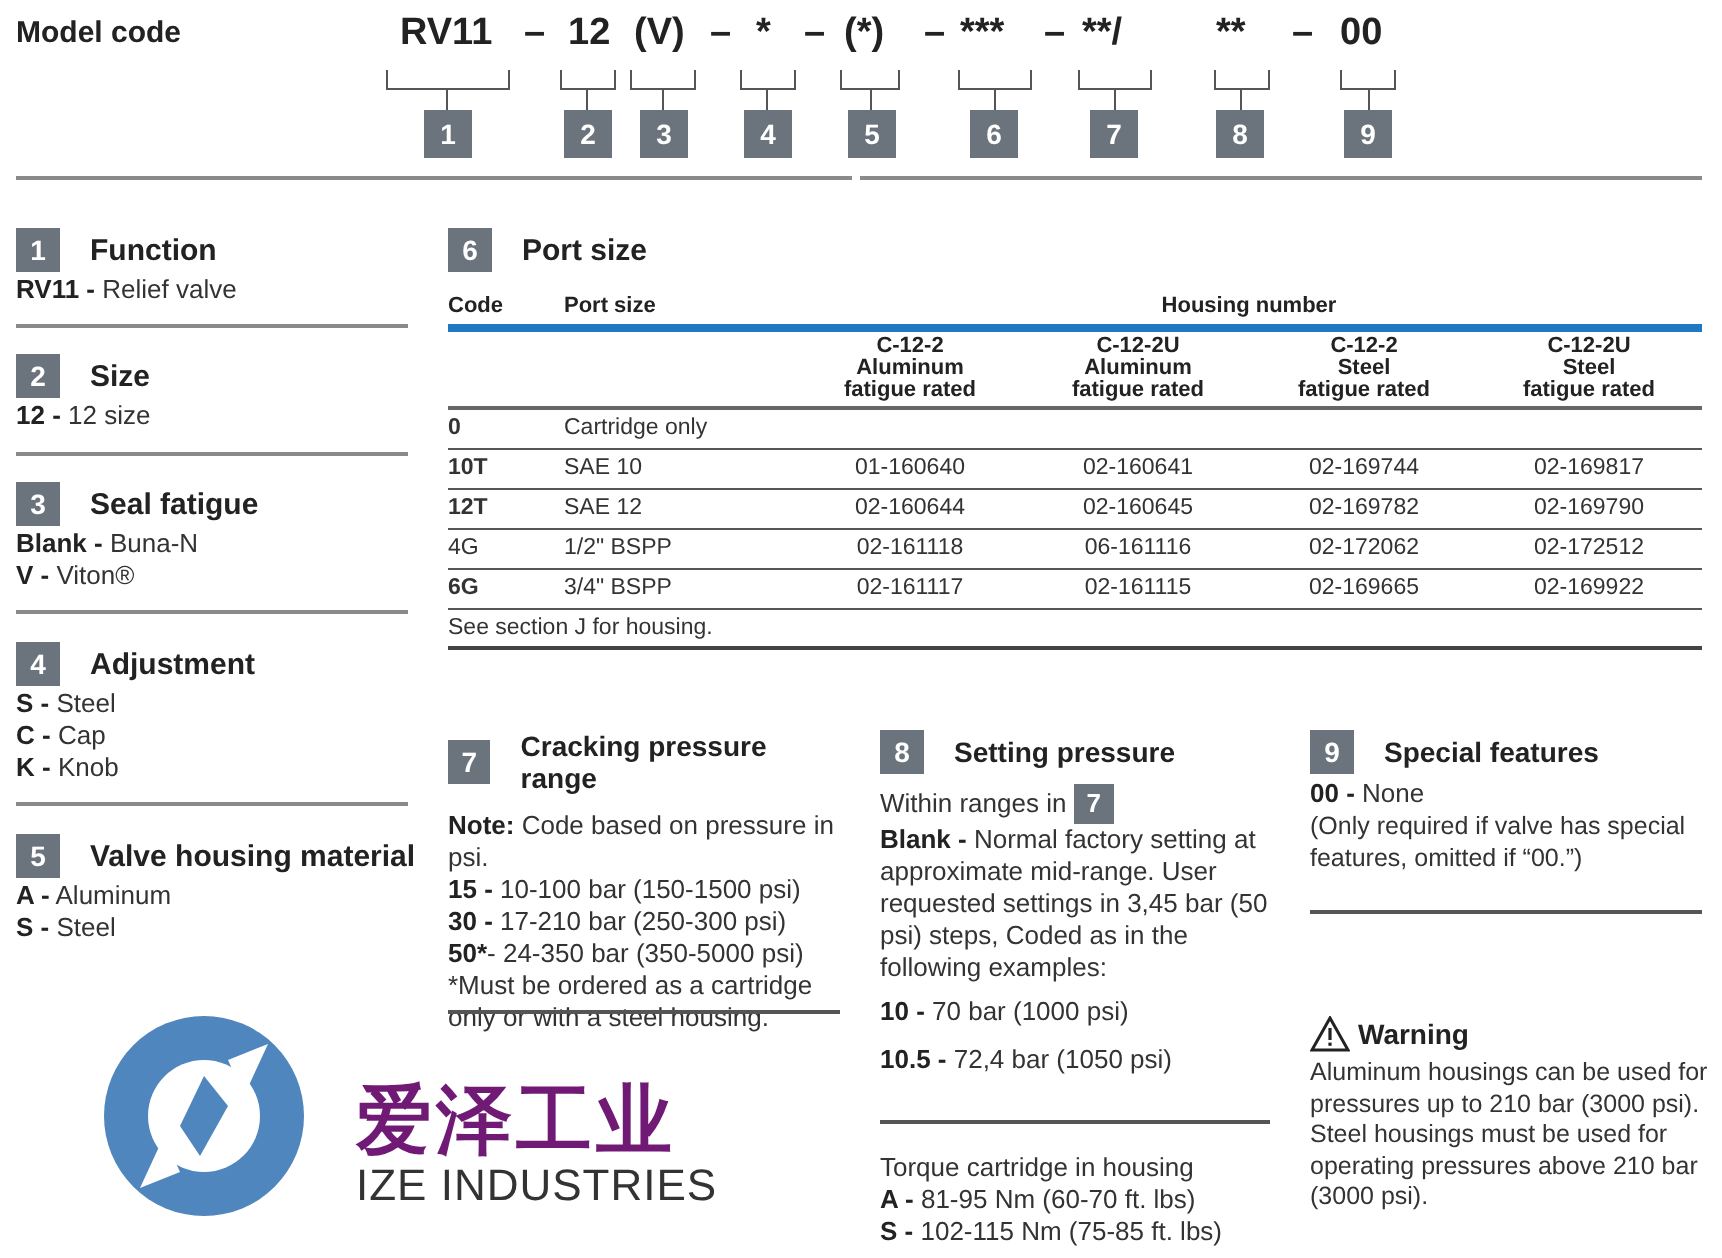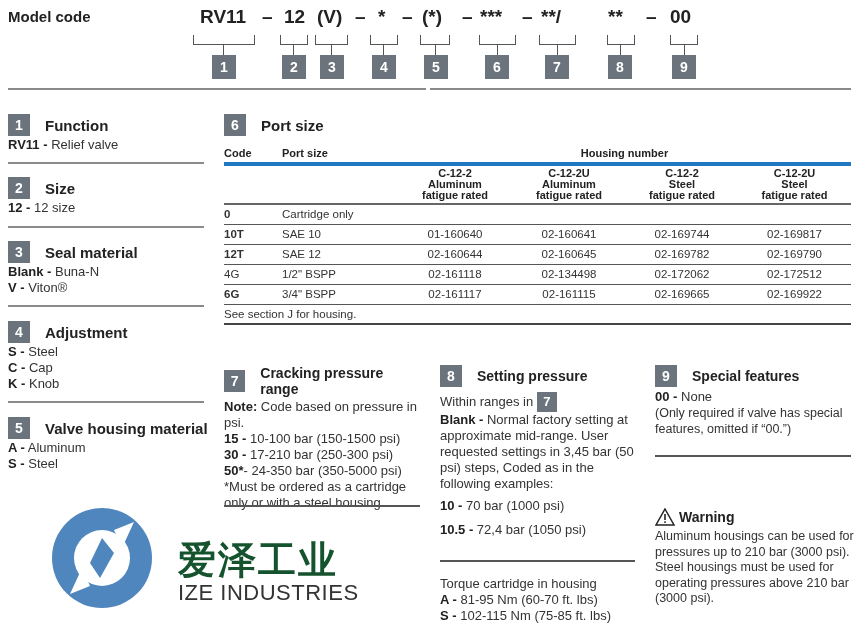--- a/index.html
+++ b/index.html
@@ -89,21 +89,21 @@
       <span class="badge">2</span>
       <span>Size</span>
     </div>
   <div class="line" style="margin-top:1px"><b>12 -</b><span> 12 size</span></div>
 </div>
 <div class="abs rule" style="left:8px;top:226px;width:196px"></div>
 
 <div class="abs" style="left:8px;top:241px;width:197px">
   <div class="sec-head">
       <span class="badge">3</span>
-      <span>Seal material</span>
+      <span>Seal fatigue</span>
     </div>
   <div class="line" style="margin-top:1px"><b>Blank -</b><span> Buna-N</span></div>
   <div class="line"><b>V -</b><span> Viton®</span></div>
 </div>
 <div class="abs rule" style="left:8px;top:305px;width:196px"></div>
 
 <div class="abs" style="left:8px;top:321px;width:197px">
   <div class="sec-head">
       <span class="badge">4</span>
       <span>Adjustment</span>
@@ -188,21 +188,21 @@
         <td>SAE 12</td>
     <td class="center">02-160644</td>
         <td class="center">02-160645</td>
         <td class="center">02-169782</td>
         <td class="center">02-169790</td>
   </tr>
   <tr>
     <td style="padding-left:0;font-weight:normal">4G</td>
         <td>1/2" BSPP</td>
     <td class="center">02-161118</td>
-        <td class="center">02-134498</td>
+        <td class="center">06-161116</td>
         <td class="center">02-172062</td>
         <td class="center">02-172512</td>
   </tr>
   <tr>
     <td style="padding-left:0;font-weight:bold">6G</td>
         <td>3/4" BSPP</td>
     <td class="center">02-161117</td>
         <td class="center">02-161115</td>
         <td class="center">02-169665</td>
         <td class="center">02-169922</td>
@@ -211,21 +211,21 @@
     <td colspan="6" style="padding-left:0;border-bottom:2px solid #444">See section J for housing.</td>
   </tr>
 </tbody>
   </table>
 
 <div class="abs" style="left:224px;top:365px;width:196px">
   <div class="sec-head">
       <span class="badge">7</span>
       <span style="font-size:14px">Cracking pressure range</span>
     </div>
-  <div class="line" style="margin-top:2px"><b>Note:</b><span> Code based on pressure in psi.</span></div>
+  <div class="line" style="margin-top:8px"><b>Note:</b><span> Code based on pressure in psi.</span></div>
   <div class="line"><b>15 -</b><span> 10-100 bar (150-1500 psi)</span></div>
   <div class="line"><b>30 -</b><span> 17-210 bar (250-300 psi)</span></div>
   <div class="line"><b>50*</b><span>- 24-350 bar (350-5000 psi)</span></div>
   <div class="line">*Must be ordered as a cartridge only or with a steel housing.</div>
 </div>
 <div class="abs rule" style="left:224px;top:505px;width:196px;background:#555;height:1.5px"></div>
 
 <div class="abs" style="left:440px;top:365px;width:196px">
   <div class="sec-head">
       <span class="badge">8</span>
@@ -266,14 +266,14 @@
 </div>
 
 <div class="abs logo-circle">
   <svg width="100" height="100" viewBox="0 0 100 100">
     <circle cx="50" cy="50" r="28" fill="#fff"></circle>
     <path d="M62 22 L82 14 L70 40 Z" fill="#fff"></path>
     <path d="M38 78 L18 86 L30 60 Z" fill="#fff"></path>
     <path d="M50 30 L62 45 L48 70 L38 55 Z" fill="#4f86bd"></path>
   </svg>
 </div>
-<div class="abs" style="left:178px;top:535px;font-size:38px;font-weight:bold;color:#14532d;letter-spacing:2px;font-family:'DejaVu Sans',sans-serif">爱泽工业</div>
+<div class="abs" style="left:178px;top:535px;font-size:38px;font-weight:bold;color:#701a75;letter-spacing:2px;font-family:'DejaVu Sans',sans-serif">爱泽工业</div>
 <div class="abs" style="left:178px;top:580px;font-size:22px;color:#333;letter-spacing:0.5px">IZE INDUSTRIES</div>
 
 </body></html>

